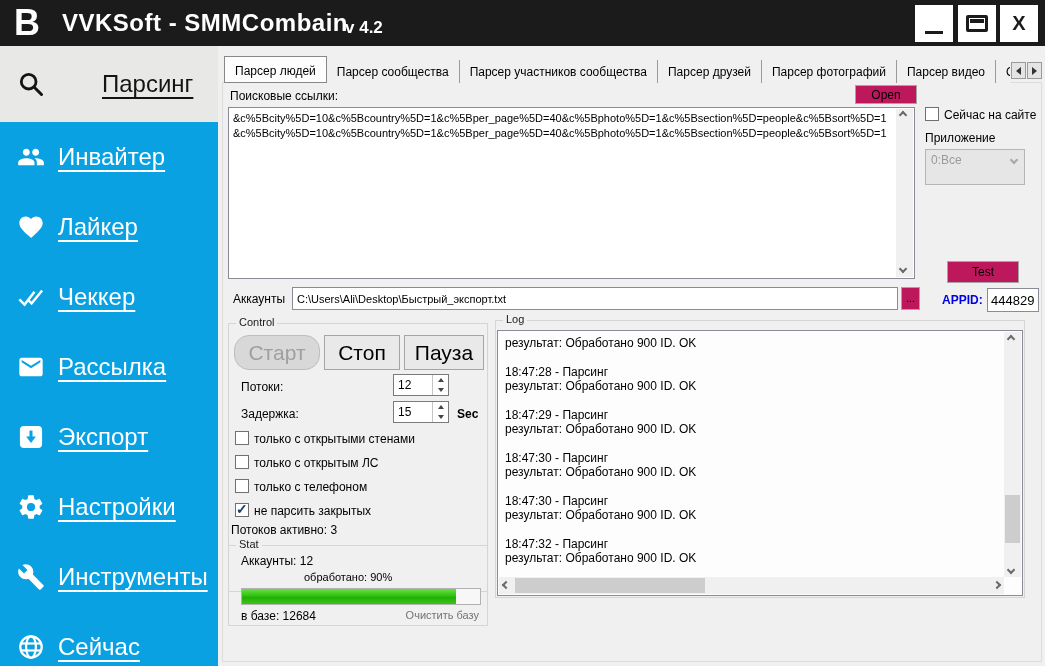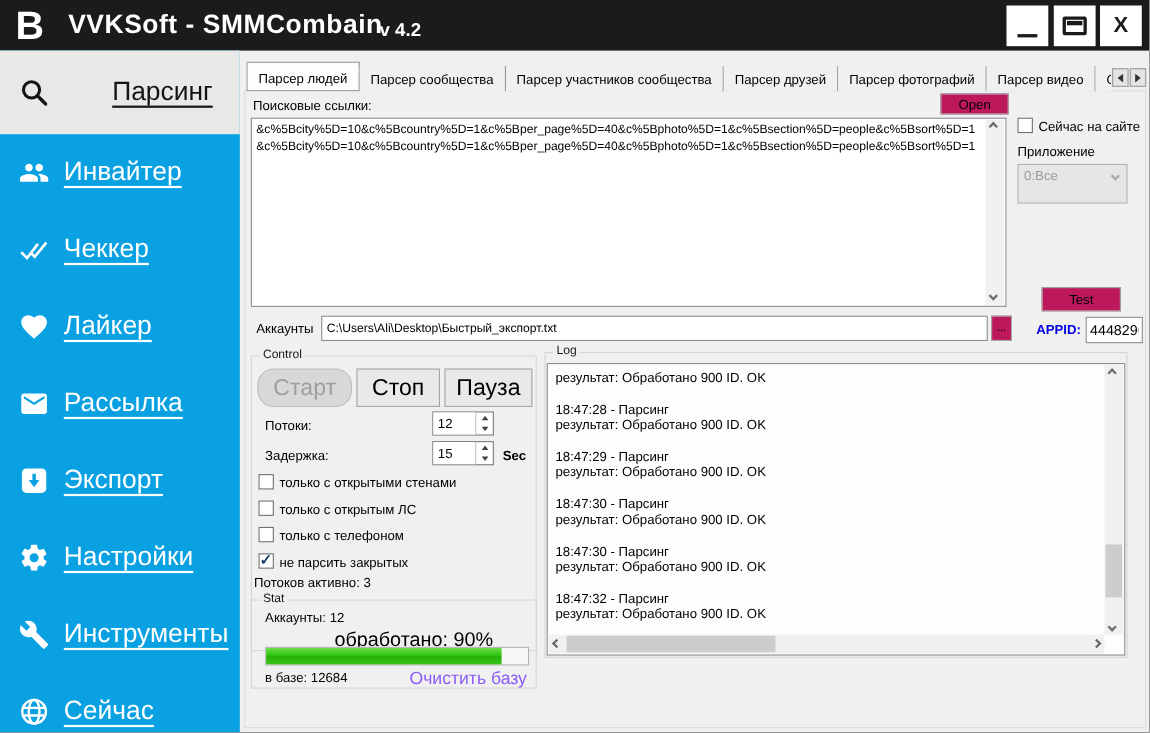--- a/index.html
+++ b/index.html
@@ -70,21 +70,21 @@
   #pause-btn { left:175px; top:11px; width:80px; height:35px; }
   .spinner { position:absolute; width:56px; height:22px; border:1px solid #7a7a7a; background:#fff; }
   .spinner input { position:absolute; left:0; top:0; width:38px; height:20px; border:none; font-size:12px; padding:2px 4px; font-family:"Liberation Sans",sans-serif; outline:none; }
   .spin-arrows { position:absolute; right:0; top:0; width:16px; height:20px; border-left:1px solid #c5c5c5; display:flex; flex-direction:column; }
   .spin-up, .spin-dn { flex:1; display:flex; align-items:center; justify-content:center; cursor:pointer; }
   .tri-up { width:0; height:0; border-left:3px solid transparent; border-right:3px solid transparent; border-bottom:4px solid #444; }
   .tri-dn { width:0; height:0; border-left:3px solid transparent; border-right:3px solid transparent; border-top:4px solid #444; }
   
   #progress-track { position:absolute; left:12px; top:42px; width:240px; height:17px; border:1px solid #b2b2b2; background:#f7f7f7; }
   #progress-fill { height:100%; background:linear-gradient(to bottom,#6ade45,#2fc411 45%,#23ae08 55%,#3ac616); }
-  #clear-link { position:absolute; right:8px; top:63px; font-size:16px; color:#8b5cf6; cursor:pointer; }
+  #clear-link { position:absolute; right:8px; top:63px; font-size:11px; color:#737373; cursor:pointer; }
   
   #log-inner { position:absolute; left:1px; top:9px; right:1px; bottom:1px; background:#fdfdfd; border:1px solid #898c95; }
   #log-text { position:absolute; left:7px; top:5px; right:22px; bottom:22px; font-size:12px; line-height:14.5px; overflow:hidden; }
   .log-entry { margin-bottom:14px; }
   .log-time:empty { display:none; }
   #log-vscroll { position:absolute; right:1px; top:1px; bottom:18px; width:17px; background:#f0f0f0; }
   #log-vthumb { position:absolute; left:1px; width:15px; top:163px; height:48px; background:#cdcdcd; }
   #log-vscroll .up { position:absolute; top:4px; left:4px; } #log-vscroll .down { position:absolute; bottom:4px; left:4px; }
   #log-hscroll { position:absolute; left:1px; right:18px; bottom:1px; height:17px; background:#f0f0f0; }
   #log-hthumb { position:absolute; top:1px; height:15px; left:16px; width:190px; background:#cdcdcd; }
@@ -126,33 +126,33 @@
       <span class="side-icon">
         <svg viewBox="0 0 24 24">
             <path fill="currentColor" d="M16 11c1.66 0 2.99-1.34 2.99-3S17.66 5 16 5s-3 1.34-3 3 1.34 3 3 3zm-8 0c1.66 0 2.99-1.34 2.99-3S9.66 5 8 5 5 6.34 5 8s1.34 3 3 3zm0 2c-2.33 0-7 1.17-7 3.5V19h14v-2.5c0-2.33-4.67-3.5-7-3.5zm8 0c-.29 0-.62.02-.97.05 1.16.84 1.97 1.97 1.97 3.45V19h6v-2.5c0-2.33-4.67-3.5-7-3.5z"></path>
           </svg>
       </span>
       <span class="side-label">Инвайтер</span>
     </div>
     <div class="side-item">
       <span class="side-icon">
         <svg viewBox="0 0 24 24">
+            <path fill="currentColor" d="M12 21.35l-1.45-1.32C5.4 15.36 2 12.28 2 8.5 2 5.42 4.42 3 7.5 3c1.74 0 3.41.81 4.5 2.09C13.09 3.81 14.76 3 16.5 3 19.58 3 22 5.42 22 8.5c0 3.78-3.4 6.86-8.55 11.54L12 21.35z"></path>
+          </svg>
+      </span>
+      <span class="side-label">Лайкер</span>
+    </div>
+    <div class="side-item">
+      <span class="side-icon">
+        <svg viewBox="0 0 24 24">
             <polyline points="2,14 6.5,18.5 15,7.5" fill="none" stroke="currentColor" stroke-width="2.1"></polyline>
             <polyline points="9.5,14.5 12.5,17.5 21.5,6.5" fill="none" stroke="currentColor" stroke-width="2.1"></polyline>
           </svg>
       </span>
       <span class="side-label">Чеккер</span>
-    </div>
-    <div class="side-item">
-      <span class="side-icon">
-        <svg viewBox="0 0 24 24">
-            <path fill="currentColor" d="M12 21.35l-1.45-1.32C5.4 15.36 2 12.28 2 8.5 2 5.42 4.42 3 7.5 3c1.74 0 3.41.81 4.5 2.09C13.09 3.81 14.76 3 16.5 3 19.58 3 22 5.42 22 8.5c0 3.78-3.4 6.86-8.55 11.54L12 21.35z"></path>
-          </svg>
-      </span>
-      <span class="side-label">Лайкер</span>
     </div>
     <div class="side-item">
       <span class="side-icon">
         <svg viewBox="0 0 24 24">
             <path fill="currentColor" d="M20 4H4c-1.1 0-1.99.9-1.99 2L2 18c0 1.1.9 2 2 2h16c1.1 0 2-.9 2-2V6c0-1.1-.9-2-2-2zm0 4l-8 5-8-5V6l8 5 8-5v2z"></path>
           </svg>
       </span>
       <span class="side-label">Рассылка</span>
     </div>
     <div class="side-item">
@@ -281,21 +281,21 @@
     <div class="checkbox" style="left:6px; top:155px;"></div>
     <div class="lbl" style="left:25px; top:156px;">только с телефоном</div>
     <div class="checkbox checked" style="left:6px; top:179px;"></div>
     <div class="lbl" style="left:25px; top:180px;">не парсить закрытых</div>
     <div class="lbl" style="left:2px; top:199px;">Потоков активно: 3</div>
   </div>
 
   <div class="groupbox" id="stat-box">
     <div class="legend">Stat</div>
     <div class="lbl" style="left:12px; top:8px;">Аккаунты: 12</div>
-    <div class="lbl" style="left:75px; top:25px; font-size:18px;">обработано: 90%</div>
+    <div class="lbl" style="left:75px; top:25px; font-size:11px;">обработано: 90%</div>
     <div id="progress-track">
       <div id="progress-fill" style="width: 90%;"></div>
     </div>
     <div class="lbl" style="left:12px; top:63px;">в базе: 12684</div>
     <div id="clear-link">Очистить базу</div>
   </div>
 
   <div class="groupbox" id="log-box">
     <div class="legend">Log</div>
     <div id="log-inner">

